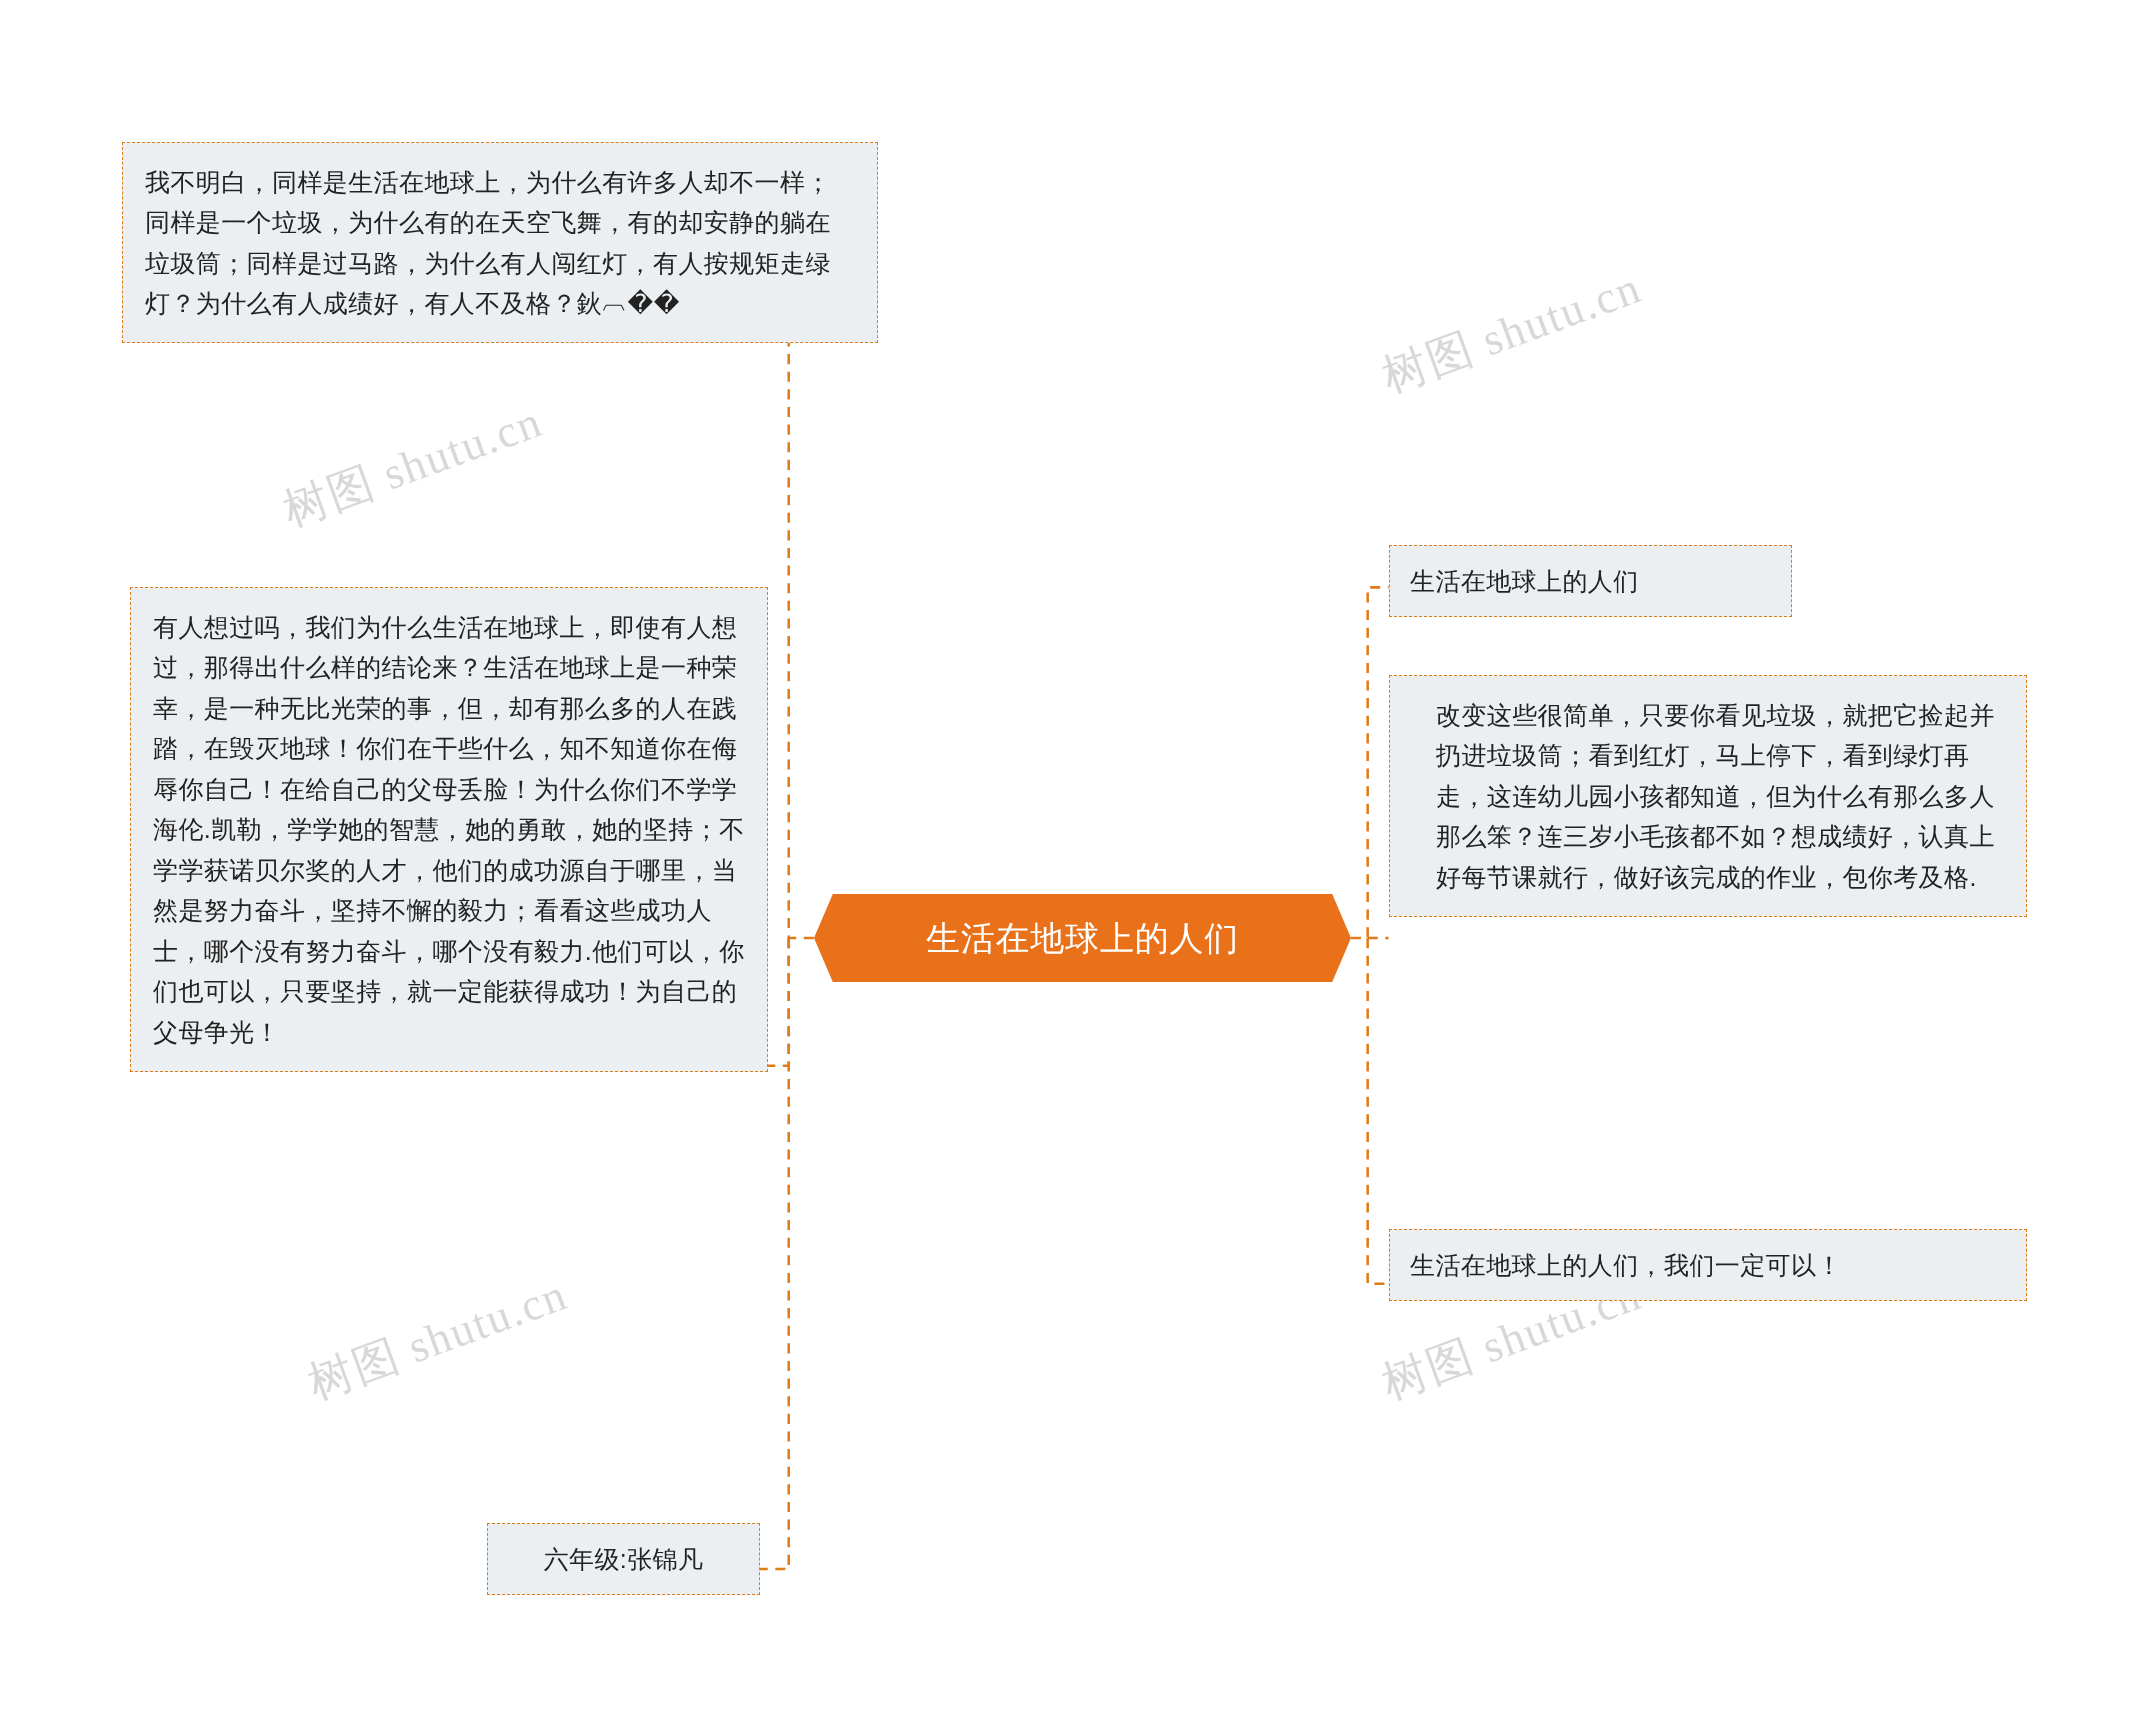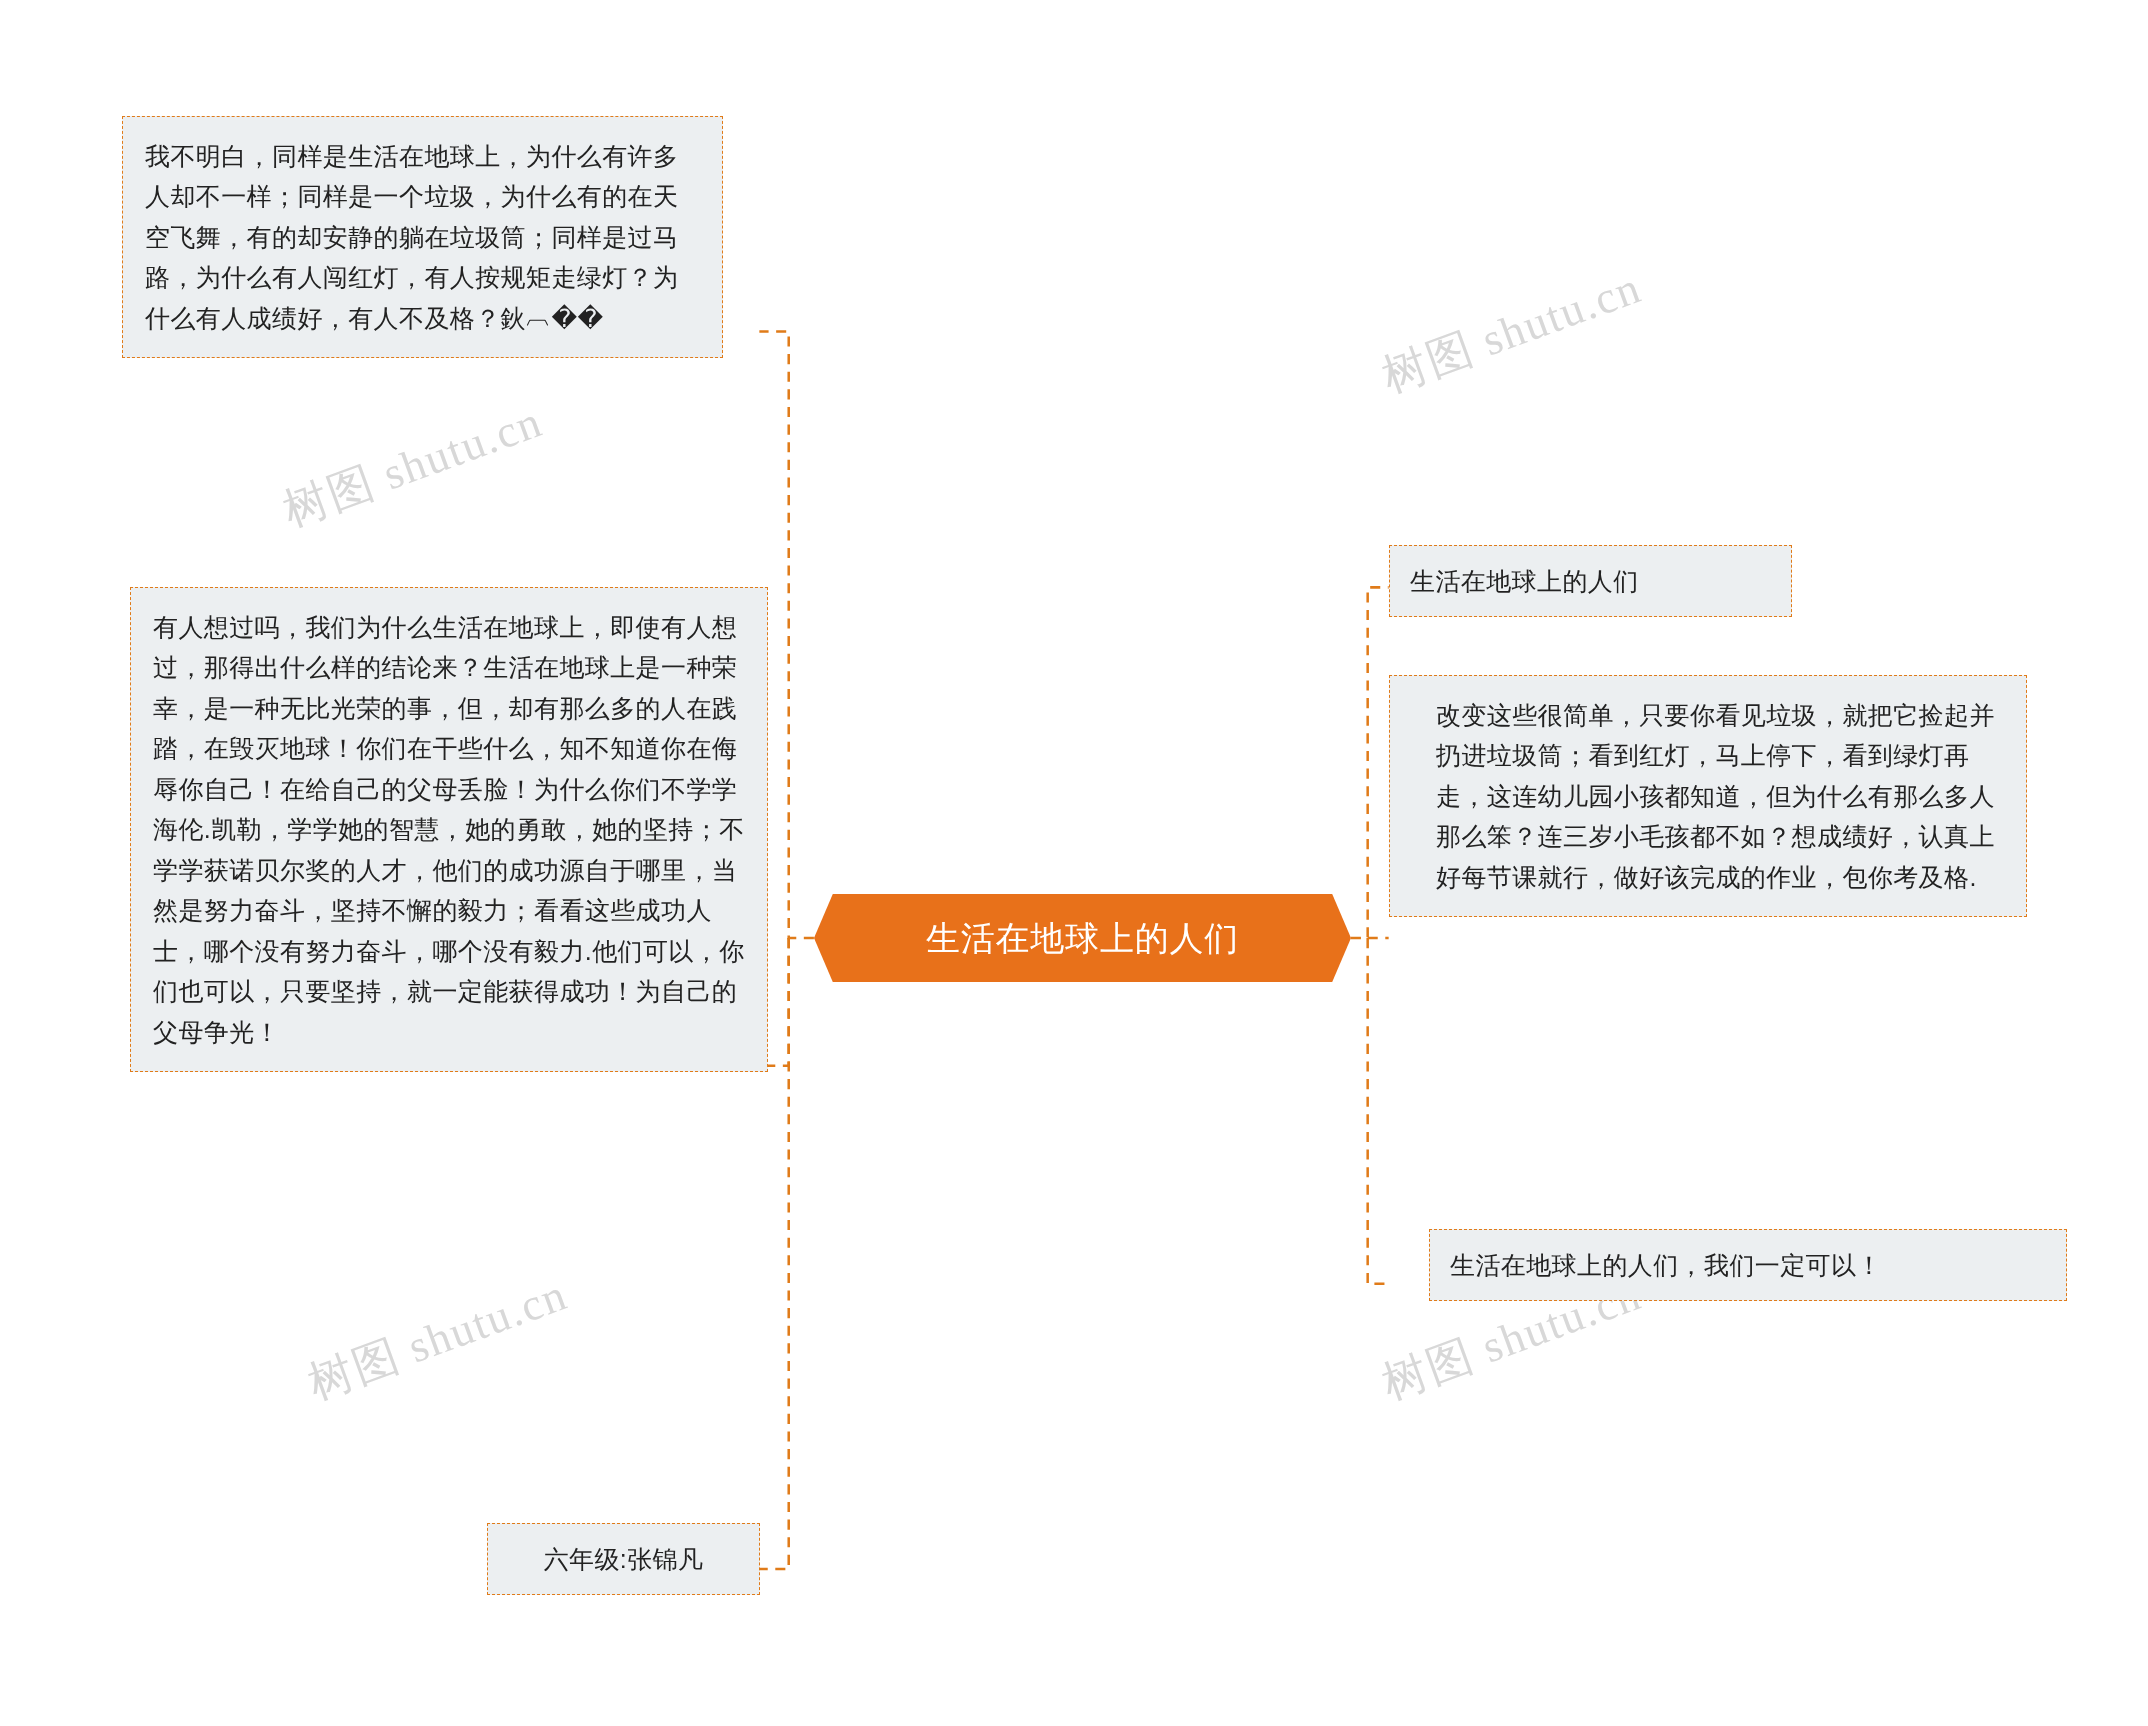--- a/index.html
+++ b/index.html
@@ -64,26 +64,26 @@
     font-size: 34px;
     line-height: 1.2;
     display: flex;
     align-items: center;
     justify-content: center;
     letter-spacing: 0.8px;
     box-sizing: border-box;
     clip-path: polygon(3.5% 0, 96.5% 0, 100% 50%, 96.5% 100%, 3.5% 100%, 0 50%);
   }
   
-  #node-intro   { left: 122px;  top: 116px;  width: 601px; }
+  #node-intro   { left: 122px;  top: 142px;  width: 756px; }
   #node-body    { left: 122px;  top: 587px;  width: 638px; margin-left: 8px; }
   #node-author  { left: 487px;  top: 1523px; width: 273px; text-align: center; }
   #node-topic   { left: 1389px; top: 545px;  width: 403px; }
   #node-advice  { left: 1389px; top: 675px;  width: 638px; padding-left: 46px; }
-  #node-closing { left: 1389px; top: 1229px; width: 638px; margin-left: 40px; }
+  #node-closing { left: 1389px; top: 1229px; width: 638px; }
   #node-root    { left: 814px;  top: 894px; width: 537px; height: 88px; }
 </style>
 </head>
 <body>
 
 <div id="canvas">
 
   <svg id="links" xmlns="http://www.w3.org/2000/svg" viewBox="0 0 2560 2057" width="2148" height="1726">
 
     <path d="M 970 1118 L 940 1118 L 940 395 L 905 395" fill="none" stroke="#e07b19" stroke-width="3" stroke-dasharray="12 9"></path>

